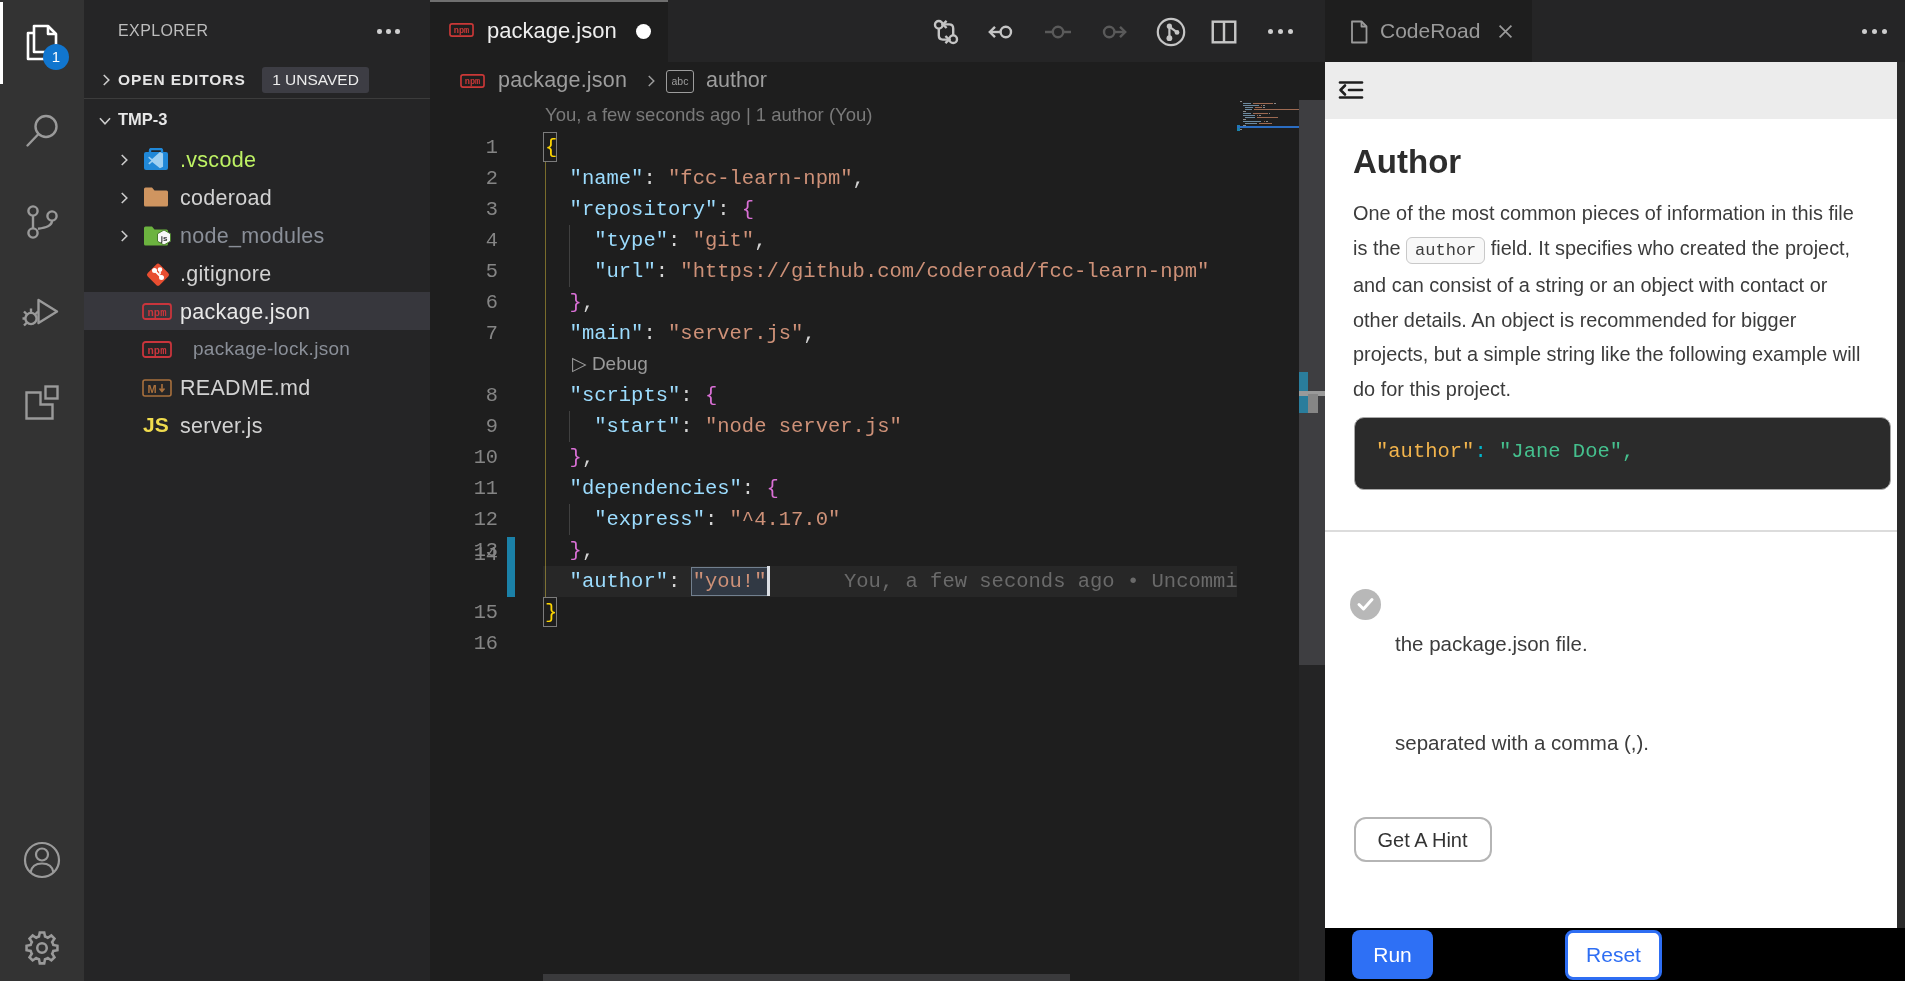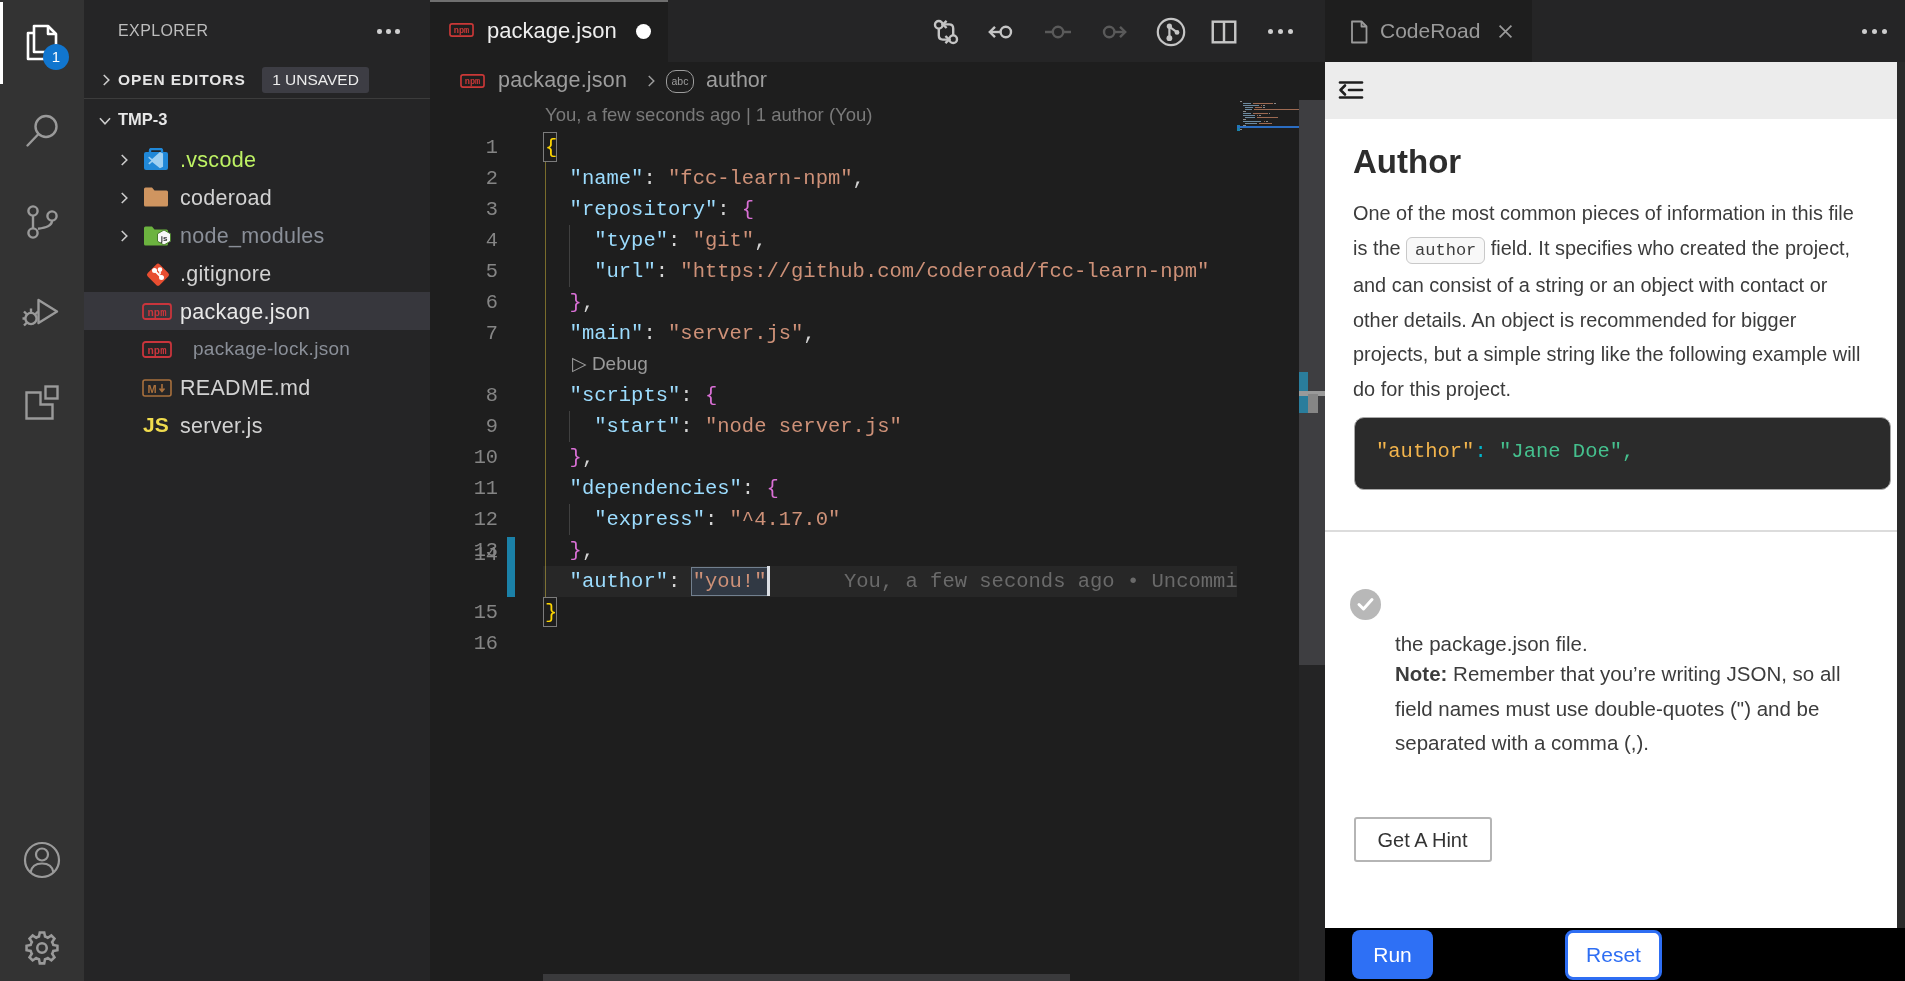--- a/index.html
+++ b/index.html
@@ -148,21 +148,21 @@
     <rect x="1" y="1" width="28" height="15" rx="2.5" fill="none" stroke="#cb3837" stroke-width="2"></rect>
     <text x="15" y="12.6" font-size="10.5" font-weight="bold" fill="#cb3837" text-anchor="middle" font-family="Liberation Mono">npm</text>
   </svg>
   <div class="abs" style="left:57px;top:18px;font-size:22px;color:#eeeeee">package.json</div>
   <div class="abs" style="left:206px;top:24px;width:15px;height:15px;border-radius:50%;background:#ffffff"></div>
 
   <div class="abs" style="left:68px;top:68px;font-size:21.5px;color:#9d9d9d;letter-spacing:.2px">package.json</div>
   <svg class="abs" style="left:212px;top:72px" width="18" height="18" viewBox="0 0 16 16" fill="none" stroke="#9d9d9d" stroke-width="1.3">
       <path d="M6 3.5 L10.5 8 L6 12.5"></path>
     </svg>
-  <div class="abs" style="left:236px;top:70px;width:26px;height:21px;border:1.5px solid #9d9d9d;border-radius:10px;color:#9d9d9d;font-size:10.5px;text-align:center;line-height:21px;letter-spacing:0">abc</div>
+  <div class="abs" style="left:236px;top:70px;width:26px;height:21px;border:1.5px solid #9d9d9d;border-radius:3px;color:#9d9d9d;font-size:10.5px;text-align:center;line-height:21px;letter-spacing:0">abc</div>
   <div class="abs" style="left:276px;top:68px;font-size:21.5px;color:#9d9d9d">author</div>
 
   <svg class="abs" style="left:500px;top:16px" width="32" height="32" viewBox="0 0 16 16" fill="none" stroke="#c5c5c5" stroke-width="1.2">
     <circle cx="4.4" cy="4.4" r="1.9"></circle>
     <circle cx="11.6" cy="11.6" r="1.9"></circle>
     <path d="M4.4 6.5 L4.4 9.8 Q4.4 11.8 6.4 11.8 L9.3 11.8"></path>
     <path d="M7.7 10 L9.6 11.8 L7.7 13.6"></path>
     <path d="M11.6 9.5 L11.6 6.2 Q11.6 4.2 9.6 4.2 L6.7 4.2"></path>
     <path d="M8.3 2.4 L6.4 4.2 L8.3 6"></path>
   </svg>
@@ -329,22 +329,20 @@
   <div class="abs" style="left:29px;top:417px;width:537px;height:73px;background:#2b2b2b;border:1.5px solid #a9a9a9;border-radius:10px;box-sizing:border-box"></div>
   <div class="abs mono" style="left:51px;top:440px;font-size:20.5px;white-space:pre"><span style="color:#f2b44c">"author"</span><span style="color:#00b5cc">:</span> <span style="color:#45c08e">"Jane Doe",</span></div>
 
   <div class="abs" style="left:0;top:530px;width:572px;height:1.5px;background:#dcdcdc"></div>
 
   <div class="abs" style="left:25px;top:589px;width:31px;height:31px;border-radius:50%;background:#b8b8b8"></div>
   <svg class="abs" style="left:31px;top:596px" width="19" height="17" viewBox="0 0 19 17" fill="none" stroke="#ffffff" stroke-width="3" stroke-linecap="round" stroke-linejoin="round">
       <path d="M3 8.5 L7.5 13 L16 3.5"></path>
     </svg>
   <div class="abs" style="left:70px;top:632px;font-size:20.5px;color:#3c3c3c;white-space:nowrap">the package.json file.</div>
-  <div class="abs" style="left:70px;top:662px;font-size:20.5px;color:#3c3c3c;white-space:nowrap"><b>Note:</b> Remember that you’re writing JSON, so all</div>
-  <div class="abs" style="left:70px;top:697px;font-size:20.5px;color:#3c3c3c;white-space:nowrap">field names must use double-quotes (") and be</div>
   <div class="abs" style="left:70px;top:731px;font-size:20.5px;color:#3c3c3c;white-space:nowrap">separated with a comma (,).</div>
 
-  <div class="abs" style="left:28.5px;top:817px;width:138px;height:44.5px;border:2px solid #b5b5b5;border-radius:3px;box-sizing:border-box;font-size:20px;color:#333;text-align:center;line-height:42px">Get A Hint</div>
+  <div class="abs" style="left:28.5px;top:817px;width:138px;height:44.5px;border:2px solid #b5b5b5;border-radius:12px;box-sizing:border-box;font-size:20px;color:#333;text-align:center;line-height:42px">Get A Hint</div>
 
   <div class="abs" style="left:0;top:928px;width:580px;height:53px;background:#000000"></div>
   <div class="abs" style="left:27px;top:930px;width:81px;height:49px;background:#2e70f5;border-radius:8px;color:#ffffff;font-size:21px;text-align:center;line-height:49px">Run</div>
   <div class="abs" style="left:240px;top:930px;width:97px;height:50px;background:#ffffff;border:3px solid #2e6ef3;border-radius:8px;color:#2e6ef3;font-size:21px;text-align:center;line-height:44px;box-sizing:border-box">Reset</div>
 </div>
 
 </body></html>

